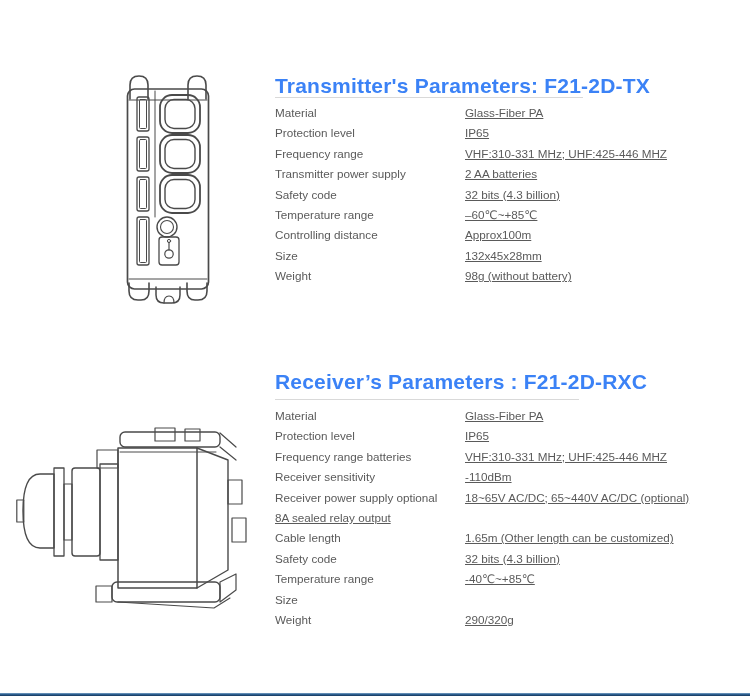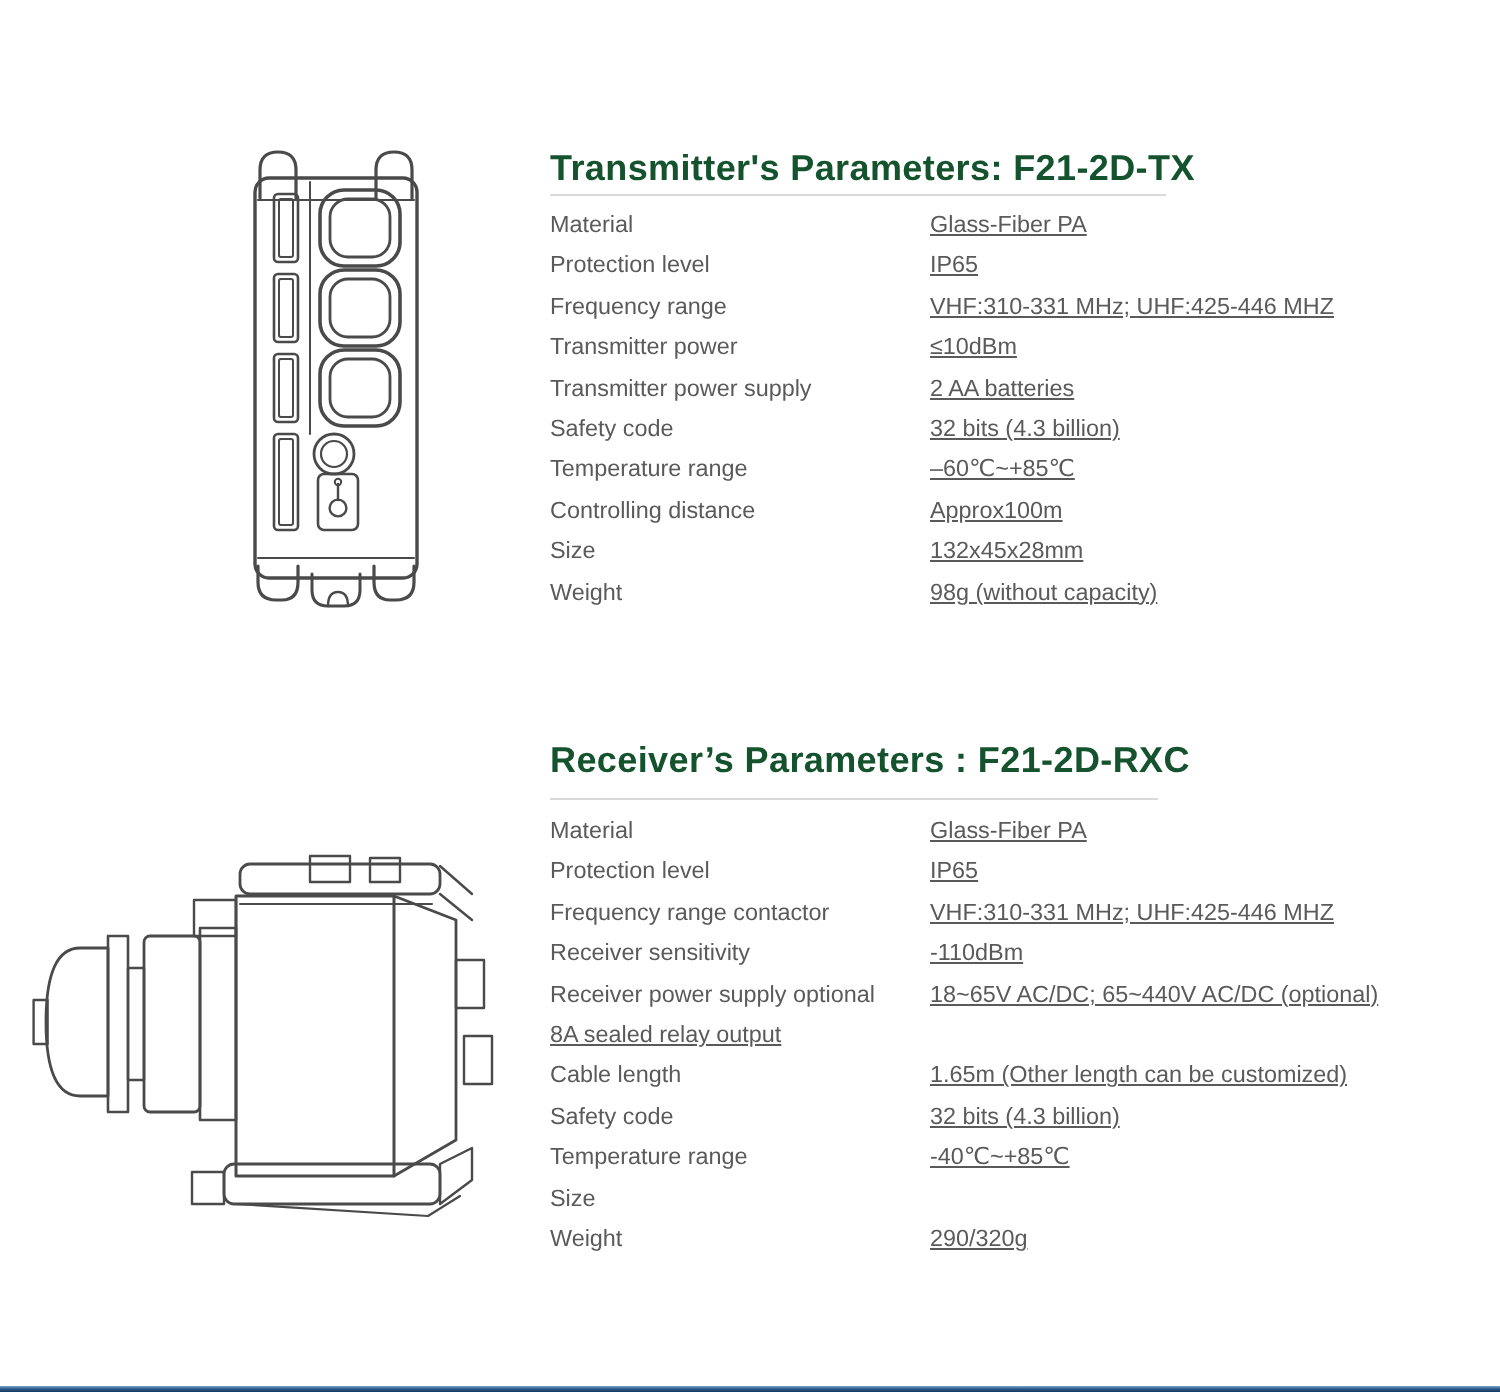--- a/index.html
+++ b/index.html
@@ -5,21 +5,21 @@
   html,body{margin:0;padding:0;background:#fff;}
   .page{
     position:relative;
     width:750px;height:697px;
     background:#ffffff;
     overflow:hidden;
     font-family:"Liberation Sans","DejaVu Sans",sans-serif;
   }
   .section-title{
     position:absolute;left:275px;margin:0;
-    font-size:18px;font-weight:bold;color:#14532d;
+    font-size:21px;font-weight:bold;color:#3b82f6;
     letter-spacing:.2px;white-space:nowrap;
   }
   #tx-title{top:74px;}
   #rx-title{top:370px;}
   .title-rule{
     position:absolute;left:275px;height:1px;background:#d9d9d9;
   }
   #tx-rule{top:97px;width:308px;}
   #rx-rule{top:399px;width:304px;}
   .spec-table{
@@ -107,26 +107,20 @@
           <div>IP65</div>
         </div>
       </div>
       <div class="spec-row">
         <span class="spec-label">Frequency range</span>
         <div class="spec-value">
           <div>VHF:310-331 MHz; UHF:425-446 MHZ</div>
         </div>
       </div>
       <div class="spec-row">
-        <span class="spec-label">Transmitter power</span>
-        <div class="spec-value">
-          <div>≤10dBm</div>
-        </div>
-      </div>
-      <div class="spec-row">
         <span class="spec-label">Transmitter power supply</span>
         <div class="spec-value">
           <div>2 AA batteries</div>
         </div>
       </div>
       <div class="spec-row">
         <span class="spec-label">Safety code</span>
         <div class="spec-value">
           <div>32 bits (4.3 billion)</div>
         </div>
@@ -145,21 +139,21 @@
       </div>
       <div class="spec-row">
         <span class="spec-label">Size</span>
         <div class="spec-value">
           <div>132x45x28mm</div>
         </div>
       </div>
       <div class="spec-row">
         <span class="spec-label">Weight</span>
         <div class="spec-value">
-          <div>98g (without capacity)</div>
+          <div>98g (without battery)</div>
         </div>
       </div>
     </div>
 
   <svg id="rx-art" class="illustration" width="252" height="205" viewBox="0 0 252 205">
 
     <rect x="139" y="10" width="20" height="13" stroke-width="1.2"></rect>
     <rect x="169" y="11" width="15" height="12" stroke-width="1.2"></rect>
 
     <rect x="104" y="14" width="100" height="15" rx="5" stroke-width="1.4"></rect>
@@ -196,21 +190,21 @@
           <div>Glass-Fiber PA</div>
         </div>
       </div>
       <div class="spec-row">
         <span class="spec-label">Protection level</span>
         <div class="spec-value">
           <div>IP65</div>
         </div>
       </div>
       <div class="spec-row">
-        <span class="spec-label">Frequency range contactor</span>
+        <span class="spec-label">Frequency range batteries</span>
         <div class="spec-value">
           <div>VHF:310-331 MHz; UHF:425-446 MHZ</div>
         </div>
       </div>
       <div class="spec-row">
         <span class="spec-label">Receiver sensitivity</span>
         <div class="spec-value">
           <div>-110dBm</div>
         </div>
       </div>

